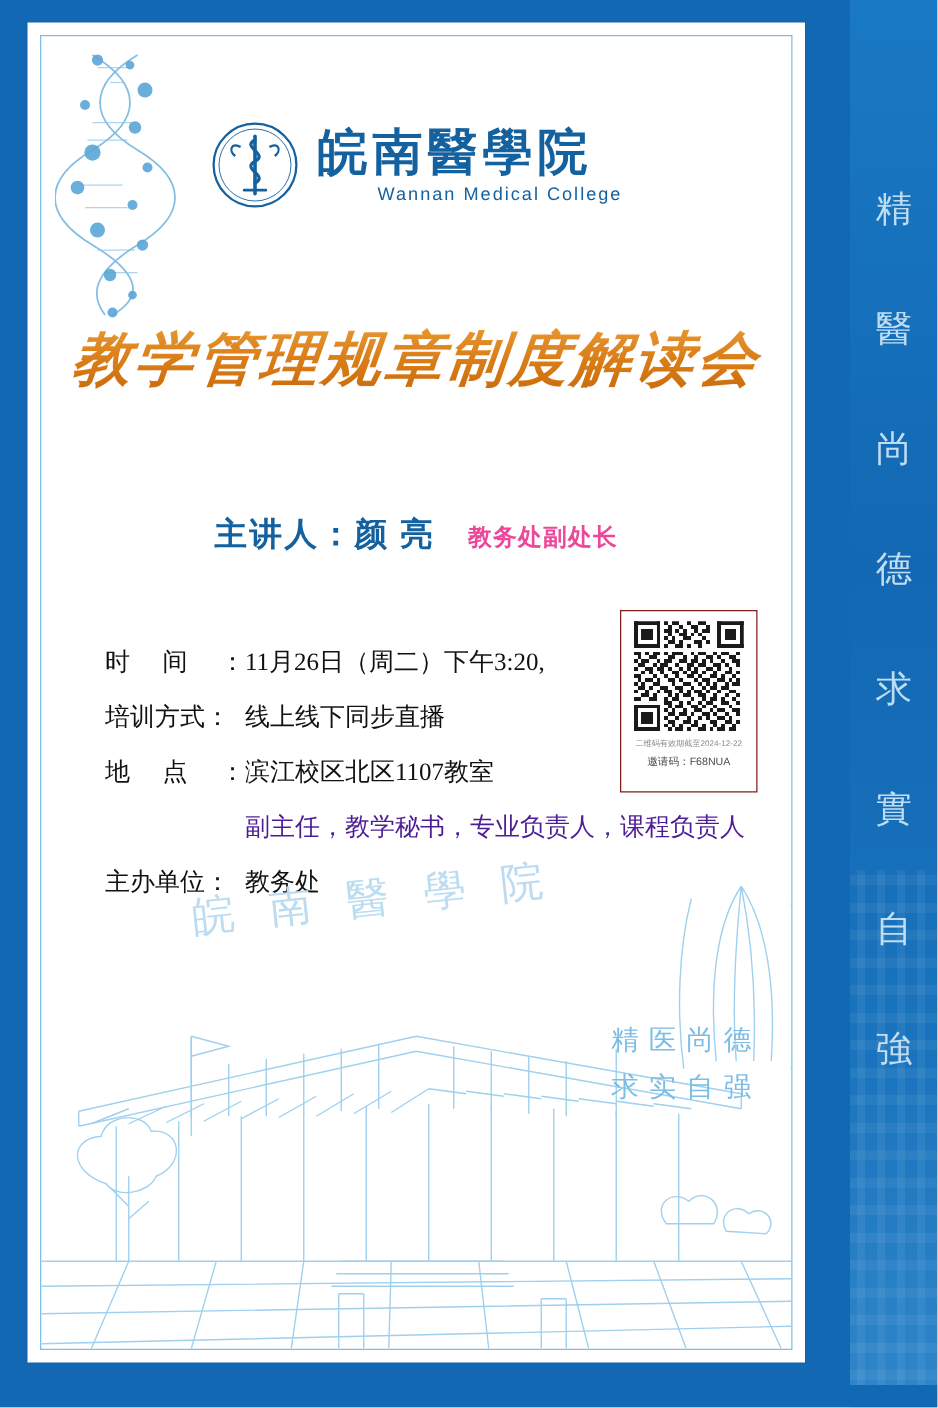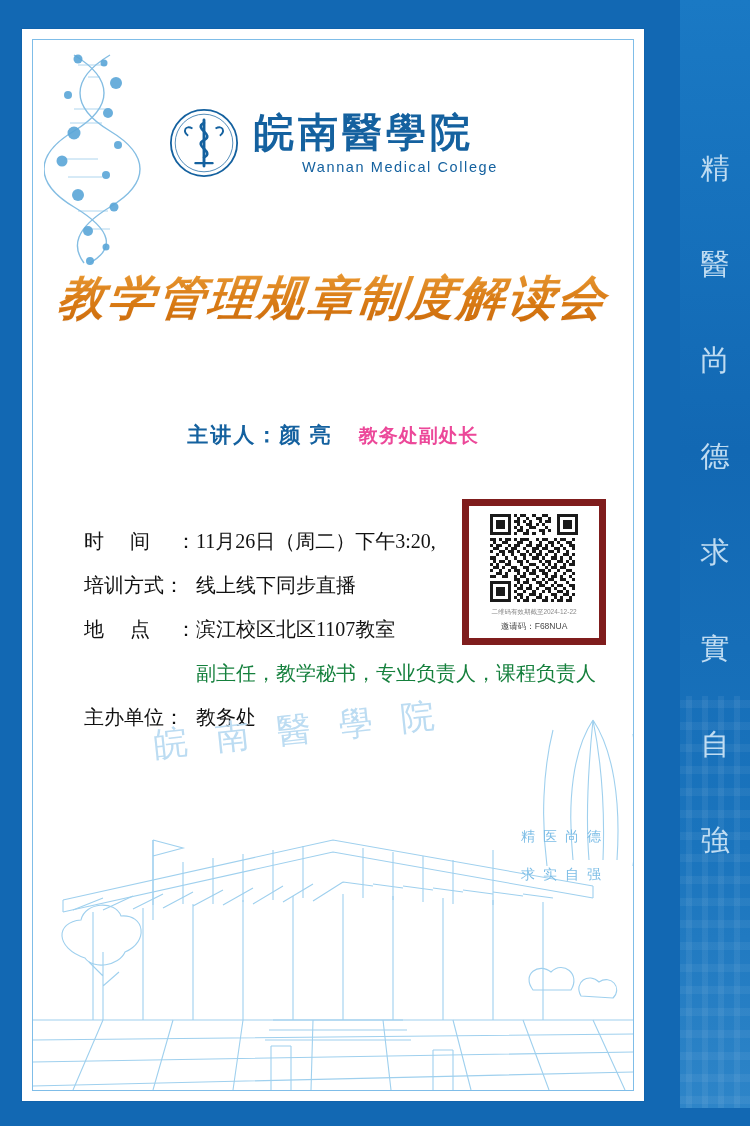--- a/index.html
+++ b/index.html
@@ -54,21 +54,21 @@
     line-height: 96px;
     letter-spacing: 0;
     opacity: 0.92;
   }
   #slogan span { display: block; }
 
   
   #card {
     position: absolute;
     left: 22px;
-    top: 29px;
+    top: 18px;
     width: 622px;
     height: 1072px;
     background: #ffffff;
     box-shadow: 0 0 0 1px rgba(0,0,0,0.04);
     overflow: hidden;
   }
   #card-border {
     position: absolute;
     left: 10px;
     top: 10px;
@@ -150,21 +150,21 @@
   #speaker-row {
     position: absolute;
     top: 392px;
     left: 0;
     width: 622px;
     text-align: center;
     white-space: nowrap;
   }
   #speaker-main {
     font-family: "Liberation Serif", serif;
-    font-size: 21px;
+    font-size: 26px;
     font-weight: 700;
     color: #14619f;
     letter-spacing: 2px;
   }
   #speaker-title {
     font-family: "Liberation Serif", serif;
     font-size: 19px;
     font-weight: 700;
     color: #ec4899;
     margin-left: 22px;
@@ -198,33 +198,33 @@
     padding-right: 0px;
     box-sizing: border-box;
   }
   .info-value {
     white-space: nowrap;
   }
   .info-cont {
     padding-left: 112px;
     font-family: "Liberation Serif", serif;
     font-size: 20px;
-    color: #15803d;
+    color: #4c1d95;
     line-height: 44px;
   }
 
   
   #qr-box {
     position: absolute;
     top: 470px;
     right: 38px;
-    width: 144px;
+    width: 110px;
     height: 146px;
     background: #ffffff;
-    border: 7px solid #7f1d1d;
+    border: 1px solid #7f1d1d;
     padding: 6px 0 0 0;
     box-sizing: border-box;
     text-align: center;
   }
   #qr-img {
     width: 88px;
     height: 88px;
     margin: 2px auto 0;
     display: block;
   }
@@ -257,21 +257,21 @@
     font-size: 34px;
     color: #bcdcf2;
     letter-spacing: 28px;
     transform: rotate(-6deg);
     white-space: nowrap;
   }
   .bld-motto {
     position: absolute;
     right: 24px;
     font-family: "Liberation Serif", serif;
-    font-size: 14px;
+    font-size: 22px;
     color: #7cbde6;
     letter-spacing: 8px;
     white-space: nowrap;
   }
   #bld-motto1 { top: 138px; }
   #bld-motto2 { top: 176px; }
 
   
   #bottom-strip {
     position: absolute;

